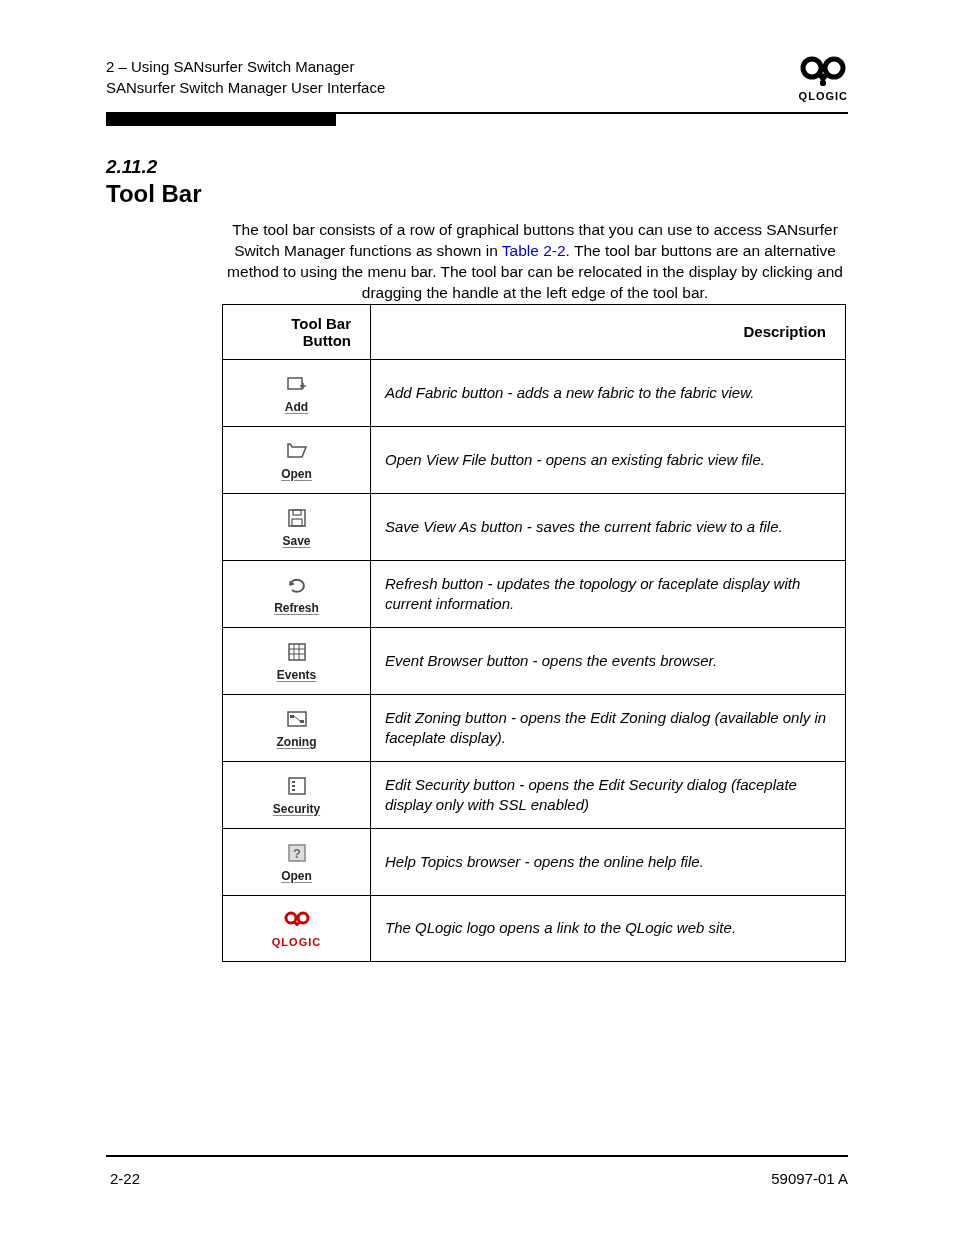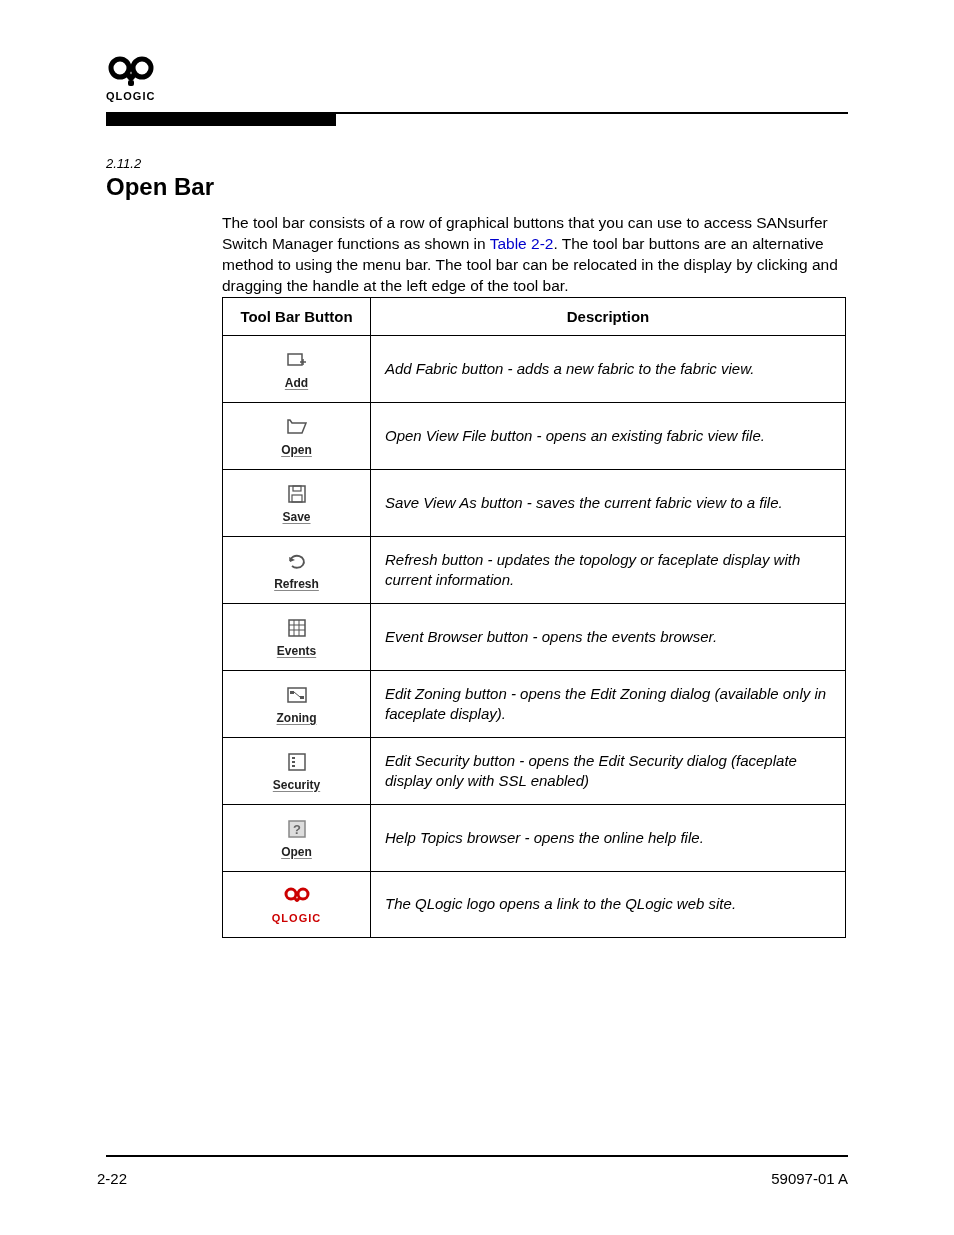--- a/index.html
+++ b/index.html
@@ -43,34 +43,35 @@
     content: "";
     position: absolute;
     left: 0;
     top: 0;
     width: 230px;
     height: 14px;
     background: #000;
   }
   .section-num {
     font-style: italic;
-    font-weight: normal;
-    font-size: 13px;
+    font-weight: bold;
+    font-size: 19px;
     margin-top: 42px;
   }
   .section-title {
     font-weight: bold;
     font-size: 24px;
     margin-top: 2px;
   }
   .body-text {
     margin-left: 116px;
     margin-top: 12px;
     font-size: 15.5px;
     line-height: 1.35;
+    text-align: center;
   }
   .body-text a { color: #0000cc; text-decoration: none; }
   .table-caption {
     text-align: center;
     font-weight: bold;
     font-style: italic;
     font-size: 15px;
     margin-top: 28px;
     margin-bottom: 10px;
   }
@@ -79,22 +80,22 @@
     border-collapse: collapse;
     width: 624px;
     font-size: 15px;
   }
   table.toolbar th, table.toolbar td {
     border: 1.5px solid #000;
     vertical-align: middle;
   }
   table.toolbar th {
     font-weight: bold;
-    text-align: center;
-    padding: 10px 8px;
+    text-align: right;
+    padding: 10px 19px;
   }
   table.toolbar th.col-btn { width: 148px; }
   table.toolbar td.desc {
     padding: 10px 14px;
     line-height: 1.3;
     font-style: italic;
   }
   table.toolbar td.btncell {
     text-align: center;
     padding: 12px 20px;
@@ -128,49 +129,53 @@
   .footer-rule {
     position: absolute;
     left: 106px;
     right: 106px;
     bottom: 78px;
     height: 2px;
     background: #000;
   }
   .footer {
     position: absolute;
-    left: 97px;
+    left: 110px;
     right: 106px;
     bottom: 48px;
     display: flex;
     justify-content: space-between;
     font-size: 15px;
   }
 </style>
 </head>
 <body>
 
 <div class="page">
 
   <div class="header-row">
+    <div class="header-text">
+      <div>2 – Using SANsurfer Switch Manager</div>
+      <div>SANsurfer Switch Manager User Interface</div>
+    </div>
     <div class="logo">
       <svg width="46" height="32" viewBox="0 0 46 32">
         <circle cx="12" cy="12" r="9" fill="none" stroke="#000" stroke-width="5"></circle>
         <circle cx="34" cy="12" r="9" fill="none" stroke="#000" stroke-width="5"></circle>
         <path d="M20 18 Q23 26 26 18" fill="none" stroke="#000" stroke-width="5" stroke-linecap="round"></path>
         <rect x="20" y="24" width="6" height="6" rx="2" fill="#000"></rect>
       </svg>
       <div>QLOGIC</div>
     </div>
   </div>
 
   <div class="header-rule"></div>
 
   <div class="section-num">2.11.2</div>
-  <div class="section-title">Open Bar</div>
+  <div class="section-title">Tool Bar</div>
 
   <div class="body-text">
     <span>The tool bar consists of a row of graphical buttons that you can use to access SANsurfer Switch Manager functions as shown in </span><a href="#">Table 2-2</a><span>. The tool bar buttons are an alternative method to using the menu bar. The tool bar can be relocated in the display by clicking and dragging the handle at the left edge of the tool bar.</span>
   </div>
 
 
   <table class="toolbar">
     <thead>
       <tr>
         <th class="col-btn">Tool Bar Button</th>

